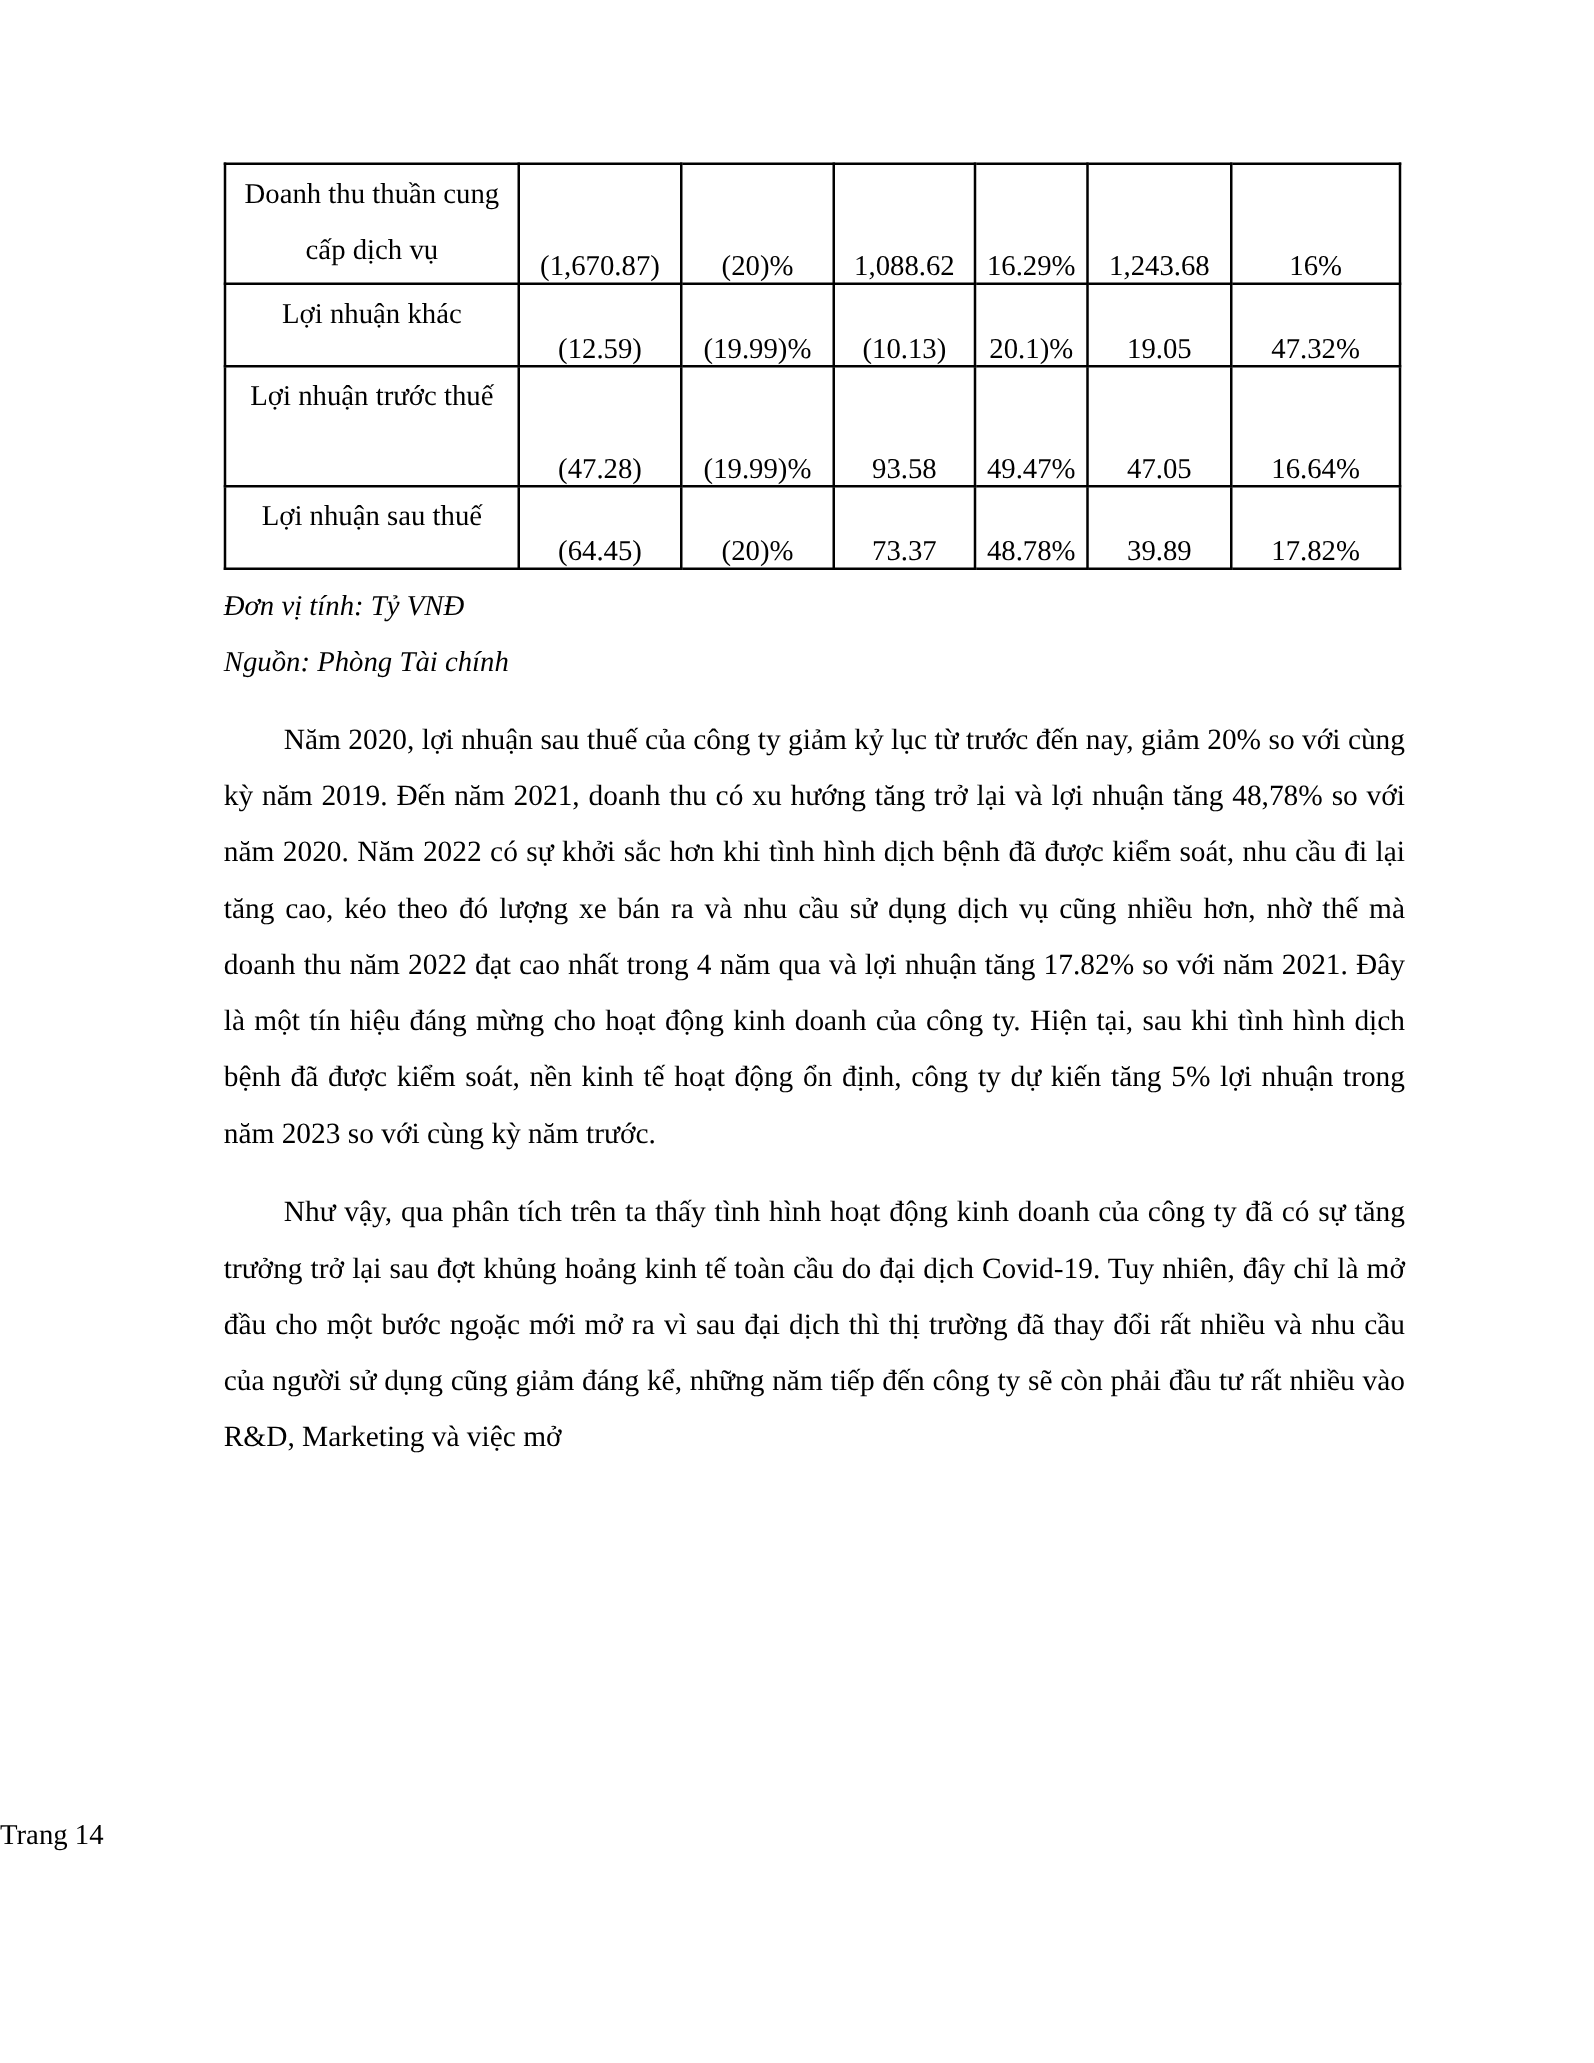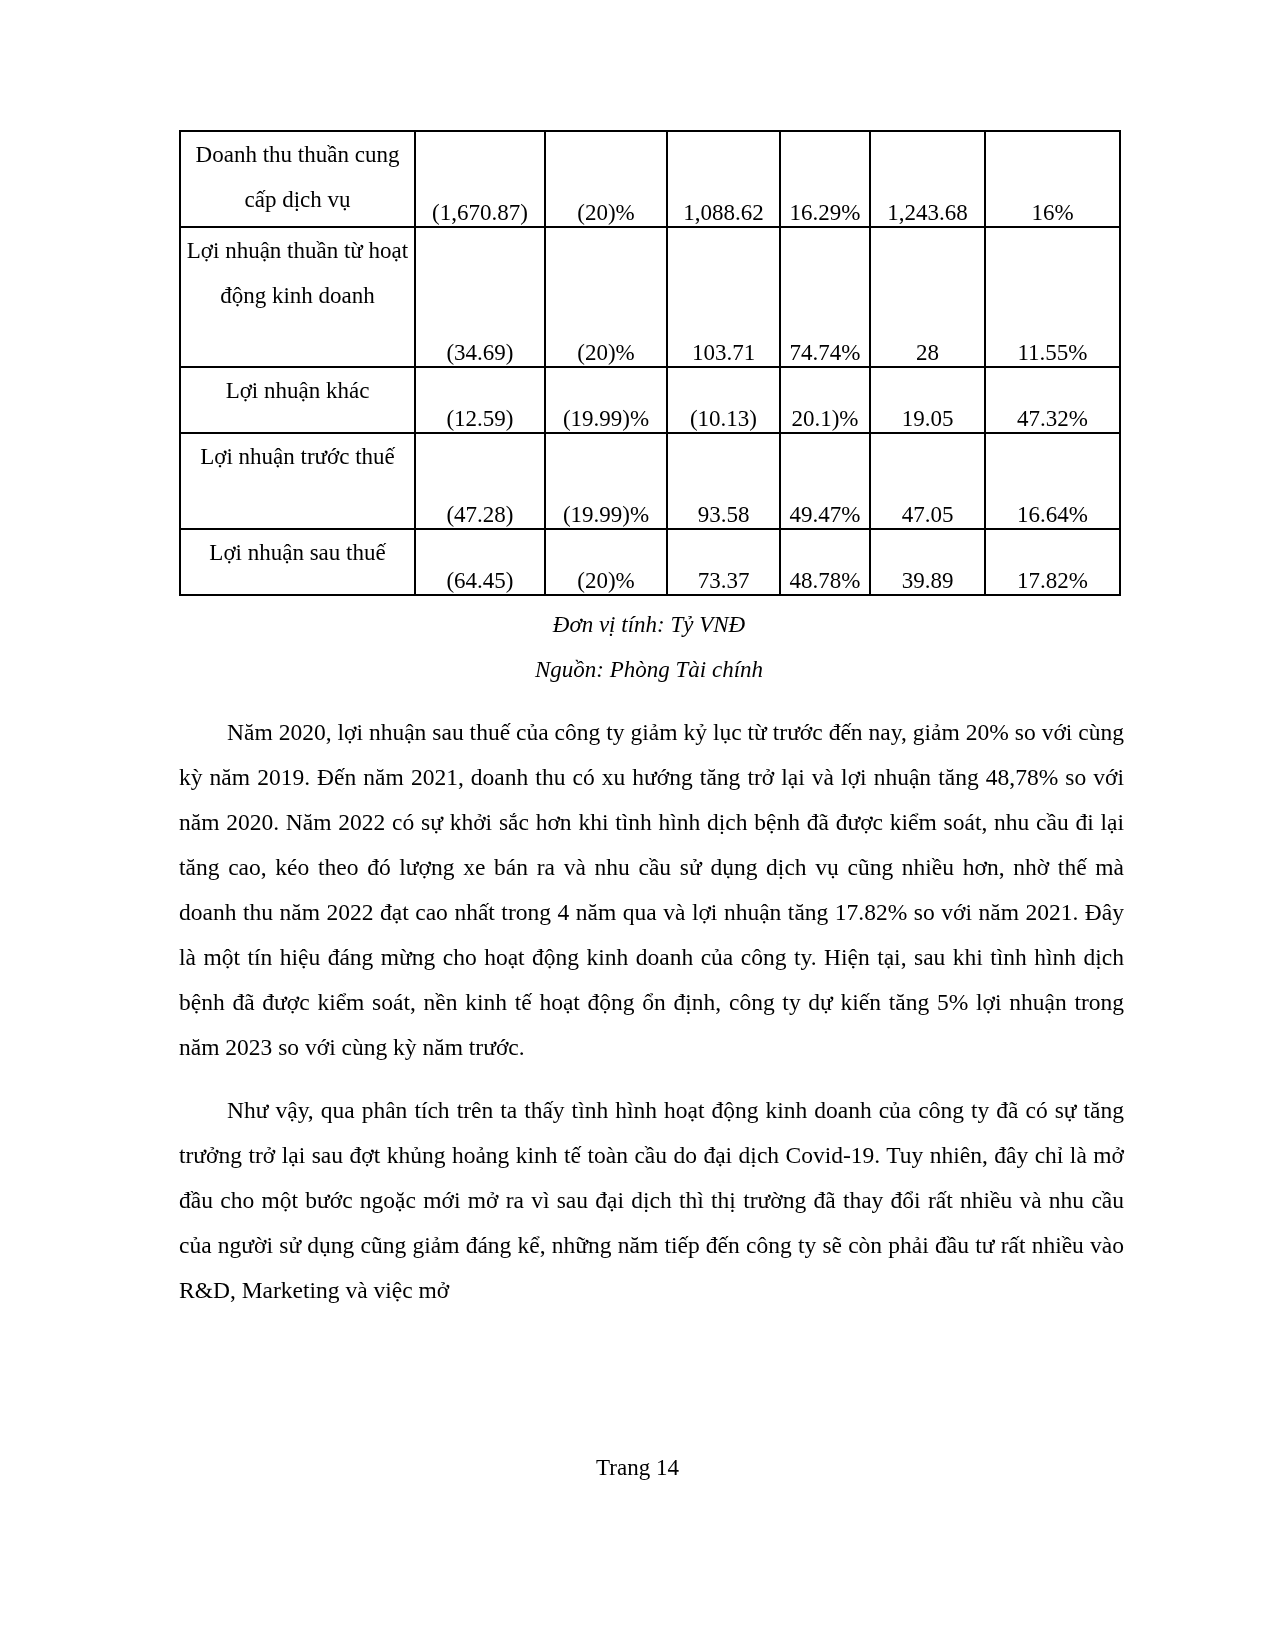--- a/index.html
+++ b/index.html
@@ -39,40 +39,40 @@
     padding-bottom: 14px;
   }
   tr.r1 { height: 96px; }
   tr.r2 { height: 140px; }
   tr.r3 { height: 66px; }
   tr.r4 { height: 96px; padding-left: 22px; }
   tr.r5 { height: 96px; }
   tr.r6 { height: 66px; margin-left: 28px; }
   .note {
     width: 940px;
-    text-align: center;
+    text-align: left;
     font-style: italic;
     font-size: 23px;
     line-height: 45px;
   }
   .notes { margin-top: 6px; }
   .body-text {
     margin: 18px 0 0 0;
     font-size: 23.5px;
     line-height: 45px;
     text-align: justify;
     text-indent: 48px;
     width: 945px;
   }
   .footer {
     position: absolute;
     left: 0;
     top: 1455px;
     width: 1275px;
-    text-align: center;
+    text-align: left;
     font-size: 23px;
   }
 </style>
 </head>
 <body>
 
 <div class="page">
   <div class="content">
 
     <table class="fin">
@@ -87,29 +87,20 @@
       </colgroup>
       <tbody>
           <tr class="r1">
         <td class="label">Doanh thu thuần cung cấp dịch vụ</td>
         <td class="num">(1,670.87)</td>
         <td class="num">(20)%</td>
         <td class="num">1,088.62</td>
         <td class="num">16.29%</td>
         <td class="num">1,243.68</td>
         <td class="num">16%</td>
-      </tr>
-      <tr class="r2">
-        <td class="label">Lợi nhuận thuần từ hoạt động kinh doanh</td>
-        <td class="num">(34.69)</td>
-        <td class="num">(20)%</td>
-        <td class="num">103.71</td>
-        <td class="num">74.74%</td>
-        <td class="num">28</td>
-        <td class="num">11.55%</td>
       </tr>
       <tr class="r3">
         <td class="label">Lợi nhuận khác</td>
         <td class="num">(12.59)</td>
         <td class="num">(19.99)%</td>
         <td class="num">(10.13)</td>
         <td class="num">20.1)%</td>
         <td class="num">19.05</td>
         <td class="num">47.32%</td>
       </tr>

